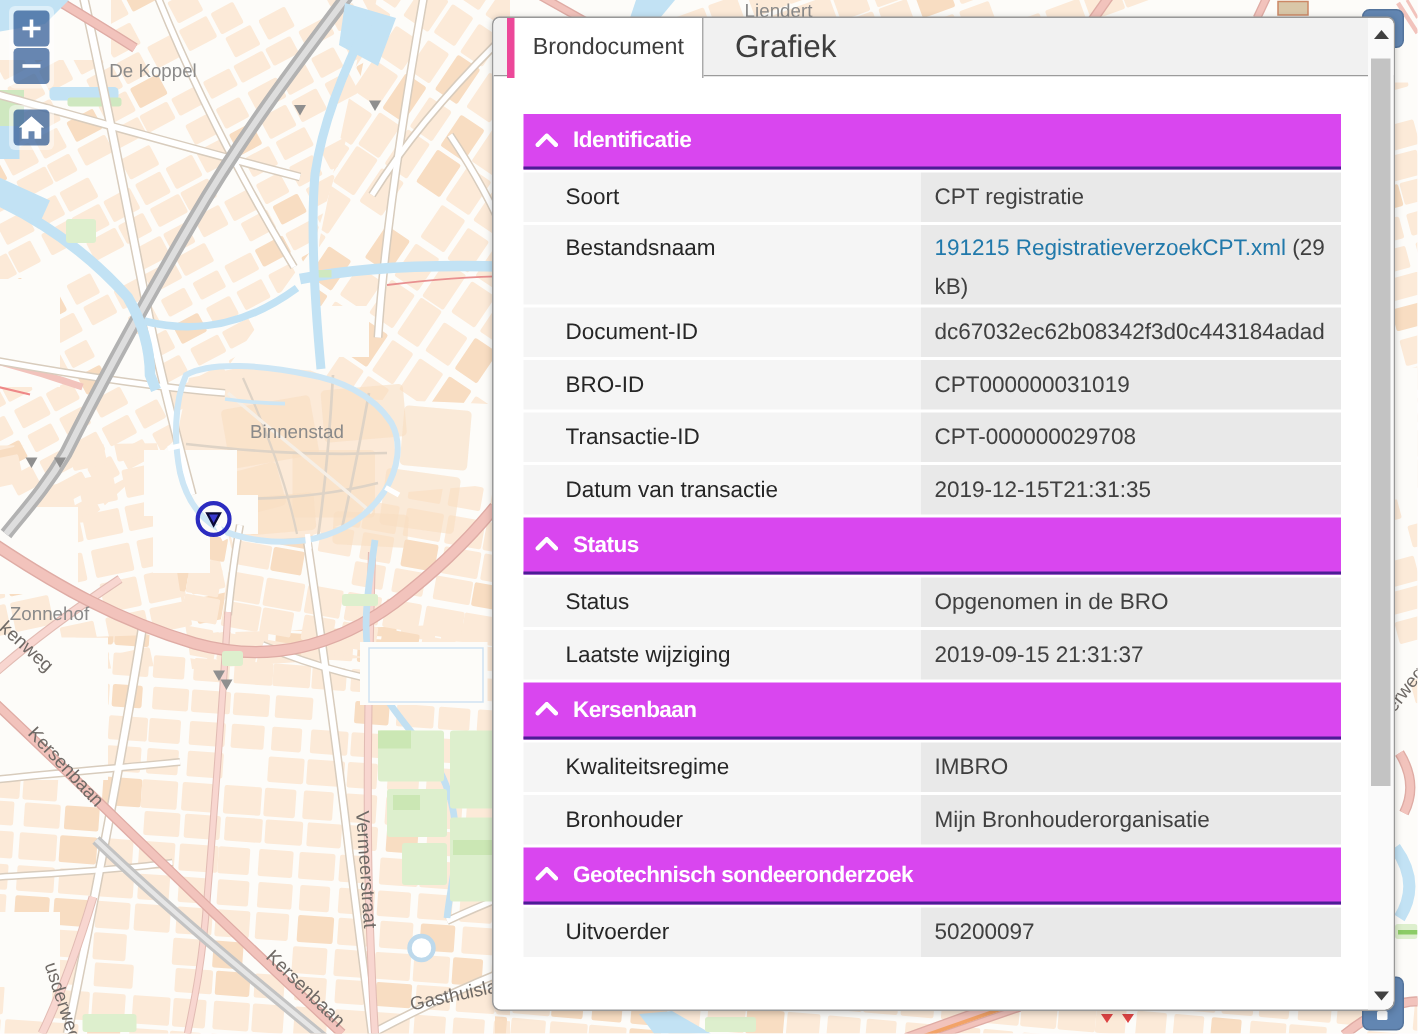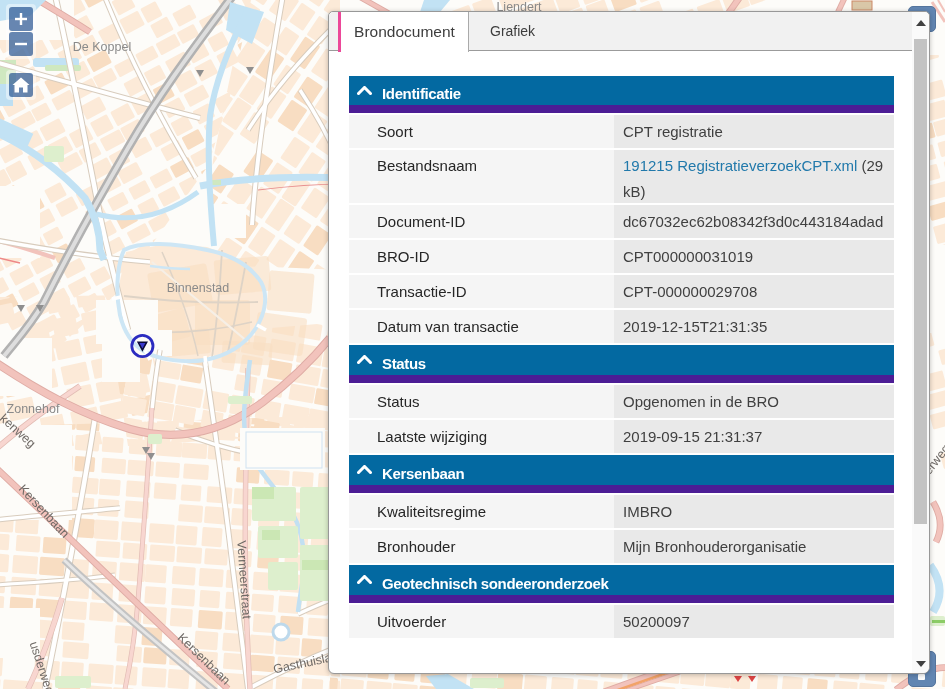--- a/index.html
+++ b/index.html
@@ -1,23 +1,23 @@
 <!DOCTYPE html>
 <html><head><meta charset="utf-8"><style>
 * {margin:0;padding:0;box-sizing:border-box}
 body {width:945px;height:689px;overflow:hidden;position:relative;font-family:"Liberation Sans",sans-serif;background:#fdfcf9}
 #map {position:absolute;left:0;top:0}
 .zbtn {position:absolute;width:24px;height:24px;background:rgba(10,62,130,0.62);border-radius:3px;color:#fff;text-align:center;z-index:3}
 .zwrap {position:absolute;background:rgba(255,255,255,0.45);border-radius:4px;z-index:2}
 #panel {position:absolute;left:328px;top:11px;width:602px;height:663px;background:#fff;border:1px solid #989898;border-radius:5px 5px 7px 6px;box-shadow:0 1px 5px rgba(0,0,0,0.25);z-index:10}
 #tabbar {position:relative;height:39px;background:#f1f1f1;border-bottom:1px solid #9b9b9b;border-radius:5px 5px 0 0}
-#tab1 {position:absolute;left:9px;top:0;width:131px;height:40px;background:#fff;border-left:3px solid #ec4899;border-right:1px solid #aaa;z-index:2;text-align:center;line-height:39px;font-size:15.5px;color:#3d3d3d}
-#tab2 {position:absolute;left:161px;top:0;height:39px;line-height:39px;font-size:14px;color:#3d3d3d}
+#tab1 {position:absolute;left:9px;top:0;width:131px;height:40px;background:#fff;border-left:5px solid #ec4899;border-right:1px solid #aaa;z-index:2;text-align:center;line-height:39px;font-size:15.5px;color:#3d3d3d}
+#tab2 {position:absolute;left:161px;top:0;height:39px;line-height:39px;font-size:21px;color:#3d3d3d}
 #content {margin:25px 0 0 20px;width:545px}
-.sec {background:#0369a1;border-bottom:8px solid #4c1d95;color:#fff;font-weight:bold;font-size:15px;letter-spacing:-0.35px;margin-top:2px;position:relative;padding-left:33px}
+.sec {background:#d946ef;border-bottom:2px solid #4c1d95;color:#fff;font-weight:bold;font-size:15px;letter-spacing:-0.35px;margin-top:2px;position:relative;padding-left:33px}
 .sec .chev {position:absolute;left:8px;top:50%;margin-top:-5px}
 .row {display:flex;margin-top:2px;font-size:15px}
 .lab {width:265px;background:#f5f5f5;font-weight:normal;color:#262626;padding-left:28px}
 .val {width:280px;background:#e9e9e9;color:#404040;padding-left:9px;padding-right:2px}
 .lk {color:#2179ab}
 #sbar {position:absolute;right:0;top:0;bottom:0;width:17px;background:#fafafa;border-radius:0 5px 6px 0;z-index:5}
 .arr {position:absolute;left:3.5px;width:0;height:0;border-left:5px solid transparent;border-right:5px solid transparent}
 #thumb {position:absolute;left:1.5px;top:27px;width:13px;height:485px;background:#c3c3c3}
 .bluebtn {position:absolute;background:#6286b2;border:1px solid #54749c;border-radius:5px;z-index:1}
 </style></head><body>

